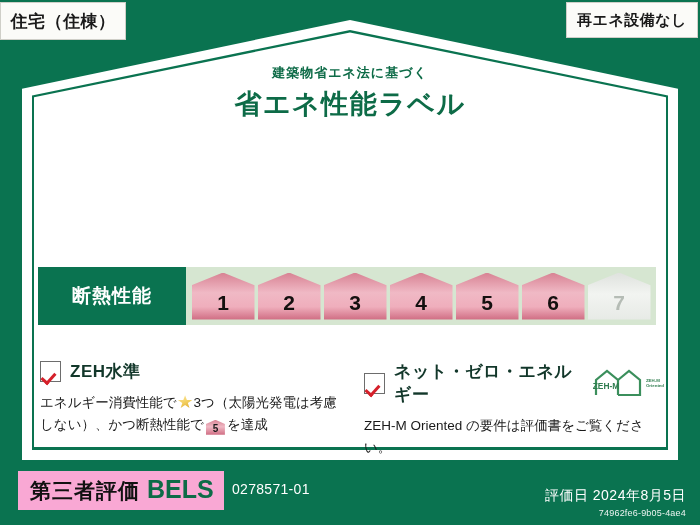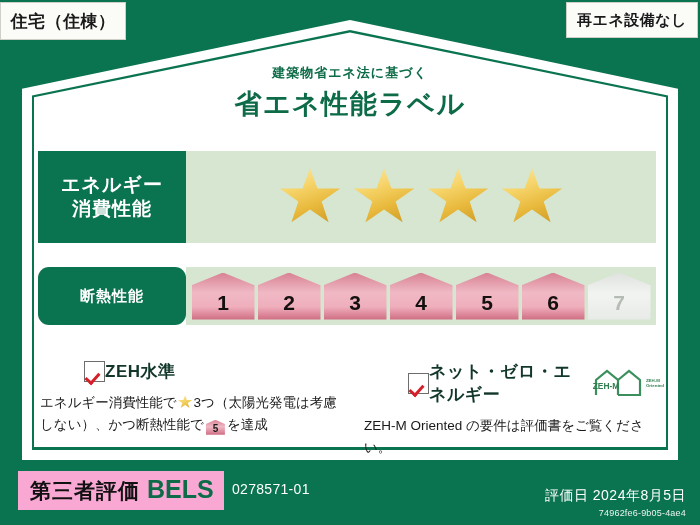--- a/index.html
+++ b/index.html
@@ -85,21 +85,21 @@
     background:#0a7350;
     color:#ffffff;
     font-weight:bold;
     display:flex;flex-direction:column;
     align-items:center;justify-content:center;
     line-height:1.28;
     flex:0 0 148px;
     font-size:19px;
     letter-spacing:1px;
   }
-  #row-insulation .perf-label{ font-size:15px;border-radius:11px; }
+  #row-insulation .perf-label{ font-size:19px; }
 
   .perf-value{
     flex:1;
     background:#d6e6d1;
     display:flex;align-items:center;justify-content:center;
     gap:8px;
   }
 
   
   .star-row{display:flex;align-items:center;gap:11px;}
@@ -126,21 +126,21 @@
   .grade-house.off{
     background:linear-gradient(180deg,#dfe2de 0%,#f2f4f1 45%,#e7eae6 100%);
     color:#b5bcb5;
   }
 
   
   .check-section{position:absolute;}
   #check-left{ left:40px;top:360px;width:300px; }
   #check-right{ left:364px;top:360px;width:300px; }
 
-  .check-head{display:flex;align-items:center;margin-bottom:9px;margin-left:44px;}
+  .check-head{display:flex;align-items:center;gap:9px;margin-bottom:9px;}
   .checkbox{
     width:19px;height:19px;border:1.5px solid #6d6d6d;background:#fff;
     position:relative;flex:0 0 auto;
   }
   .checkbox::after{
     content:"";position:absolute;
     left:3px;top:8px;width:6px;height:11px;
     border:solid #d5202a;border-width:0 3px 3px 0;
     transform:rotate(42deg);
   }
@@ -213,34 +213,20 @@
   <div class="house-inner-fill"></div>
 
   <div class="corner-badge" id="badge-building-type">住宅（住棟）</div>
   <div class="corner-badge" id="badge-renewable">再エネ設備なし</div>
 
   <div id="title-block">
     <div id="subtitle">建築物省エネ法に基づく</div>
     <div id="main-title">省エネ性能ラベル</div>
   </div>
 
-  <div class="perf-row" id="row-energy">
-    <div class="perf-label">
-      <span>エネルギー</span>
-      <span>消費性能</span>
-    </div>
-    <div class="perf-value">
-      <div class="star-row" id="star-row">
-          <span class="star"></span>
-          <span class="star"></span>
-          <span class="star"></span>
-          <span class="star"></span>
-        </div>
-    </div>
-  </div>
 
   <div class="perf-row" id="row-insulation">
     <div class="perf-label">
       <span>断熱性能</span>
     </div>
     <div class="perf-value">
       <div class="grade-row" id="grade-row">
           <span class="grade-house on">1</span>
           <span class="grade-house on">2</span>
           <span class="grade-house on">3</span>

